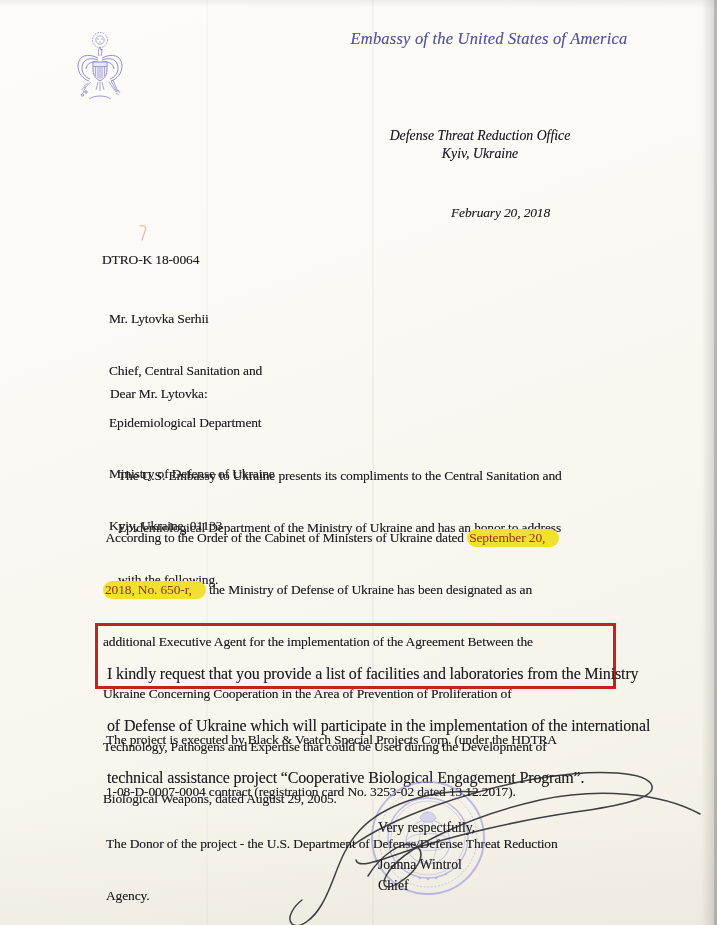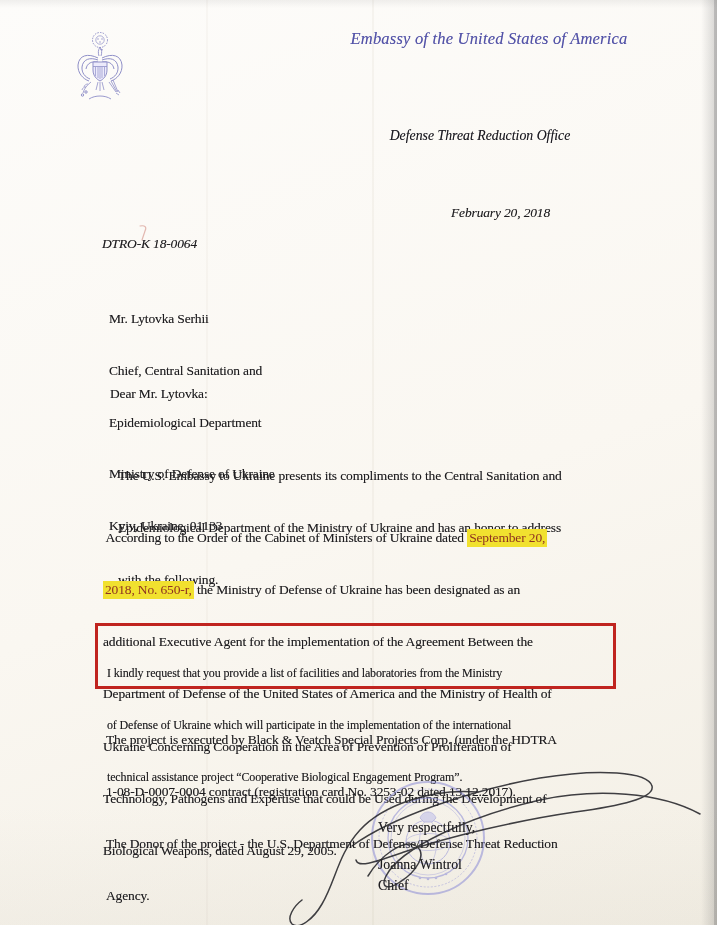--- a/index.html
+++ b/index.html
@@ -20,34 +20,34 @@
   .txt{position:absolute;color:#1e1d20;font-size:13.5px;line-height:17.4px;
     letter-spacing:-0.15px;white-space:pre;text-shadow:0 0 0.5px rgba(40,40,40,0.45);}
   .line{white-space:pre;}
 
   .embassy-title{position:absolute;left:348px;top:29px;width:282px;text-align:center;
     font-style:italic;font-size:16.5px;letter-spacing:0.2px;color:var(--header_blue,#5353a8);
     text-shadow:0 0 0.6px rgba(83,83,168,0.5);white-space:nowrap;}
   .office-block{position:absolute;left:330px;top:127px;width:300px;text-align:center;
     color:#1c1b22;font-size:13.8px;line-height:17.6px;text-shadow:0 0 0.5px rgba(30,30,40,0.5);font-style:italic;}
   .date-line{left:451px;top:204px;font-style:italic;}
-  .ref-line{left:102px;top:235px;font-style:italic;}
+  .ref-line{left:102px;top:251px;}
   .recipient{left:109px;top:276px;line-height:17.2px;}
   .salutation{left:110px;top:385px;text-align:right;}
   .p1{left:118px;top:432px;}
   .p2{left:103px;top:494px;}
   .p4{left:106px;top:696px;}
   .p5{left:103px;top:772px;}
 
   .hl{background:var(--highlight,#f1e12f);color:var(--highlight_text,#8e3220);
-    padding:1px 2px 2px 2px;text-shadow:none;}
+    padding:1px 14px 2px 2px;text-shadow:none;border-radius:9px;}
 
   .red-box{position:absolute;left:95px;top:623px;width:506px;height:56px;
     border:3px solid var(--box_border,#c0241f);padding:4px 0 0 9px;}
-  .red-box .txt-in{color:#1e1d20;font-size:12px;line-height:17.4px;letter-spacing:-0.15px;
+  .red-box .txt-in{color:#1e1d20;font-size:16px;line-height:17.4px;letter-spacing:-0.15px;
     white-space:pre;text-shadow:0 0 0.5px rgba(40,40,40,0.45);}
 
   .closing{position:absolute;left:378px;top:820px;color:#1e1d20;font-size:13.8px;
     text-shadow:0 0 0.5px rgba(40,40,40,0.45);z-index:4;}
   .closing .name{position:absolute;left:0;top:37px;white-space:nowrap;}
   .closing .role{position:absolute;left:0;top:58px;white-space:nowrap;text-align:right;}
   .valediction{white-space:nowrap;}
 
   .seal-svg{position:absolute;left:73px;top:29px;z-index:2;}
   .stamp-svg{position:absolute;left:368px;top:778px;z-index:3;opacity:0.55;}
@@ -91,20 +91,21 @@
       <path d="M36,53 l7,10 M38,52 l6,11 M40,51 l5,12 M43,64 l3,2 M45,61 l2,3" stroke-width="0.8"></path>
 
       <path d="M16,70 C22,66 32,66 38,70" stroke-width="0.9"></path>
     </g>
   </svg>
 
   <div class="embassy-title">Embassy of the United States of America</div>
 
   <div class="office-block">
     <div class="line">Defense Threat Reduction Office</div>
+    <div class="line">Kyiv, Ukraine</div>
   </div>
 
   <div class="txt date-line">February 20, 2018</div>
 
   <svg class="mark-svg" width="14" height="20" viewBox="0 0 14 20">
     <path d="M4,3 C9,2 11,4 9,8 C8,11 7,14 6,17" stroke="rgba(205,130,118,0.55)" stroke-width="1.2" fill="none" stroke-linecap="round"></path>
   </svg>
   <div class="txt ref-line">DTRO-K 18-0064</div>
 
   <div class="txt recipient">
@@ -120,21 +121,20 @@
   <div class="txt p1">
     <div class="line">The U.S. Embassy to Ukraine presents its compliments to the Central Sanitation and</div>
     <div class="line">Epidemiological Department of the Ministry of Ukraine and has an honor to address</div>
     <div class="line">with the following.</div>
   </div>
 
   <div class="txt p2">
     <div class="line"><span> According to the Order of the Cabinet of Ministers of Ukraine dated </span><span class="hl">September 20,</span></div>
     <div class="line"><span class="hl">2018, No. 650-r,</span><span> the Ministry of Defense of Ukraine has been designated as an</span></div>
     <div class="line">additional Executive Agent for the implementation of the Agreement Between the</div>
-    <div class="line">Department of Defense of the United States of America and the Ministry of Health of</div>
     <div class="line">Ukraine Concerning Cooperation in the Area of Prevention of Proliferation of</div>
     <div class="line">Technology, Pathogens and Expertise that could be Used during the Development of</div>
     <div class="line">Biological Weapons, dated August 29, 2005.</div>
   </div>
 
   <div class="red-box">
     <div class="txt-in">
       <div class="line">I kindly request that you provide a list of facilities and laboratories from the Ministry</div>
       <div class="line">of Defense of Ukraine which will participate in the implementation of the international</div>
       <div class="line">technical assistance project “Cooperative Biological Engagement Program”.</div>

